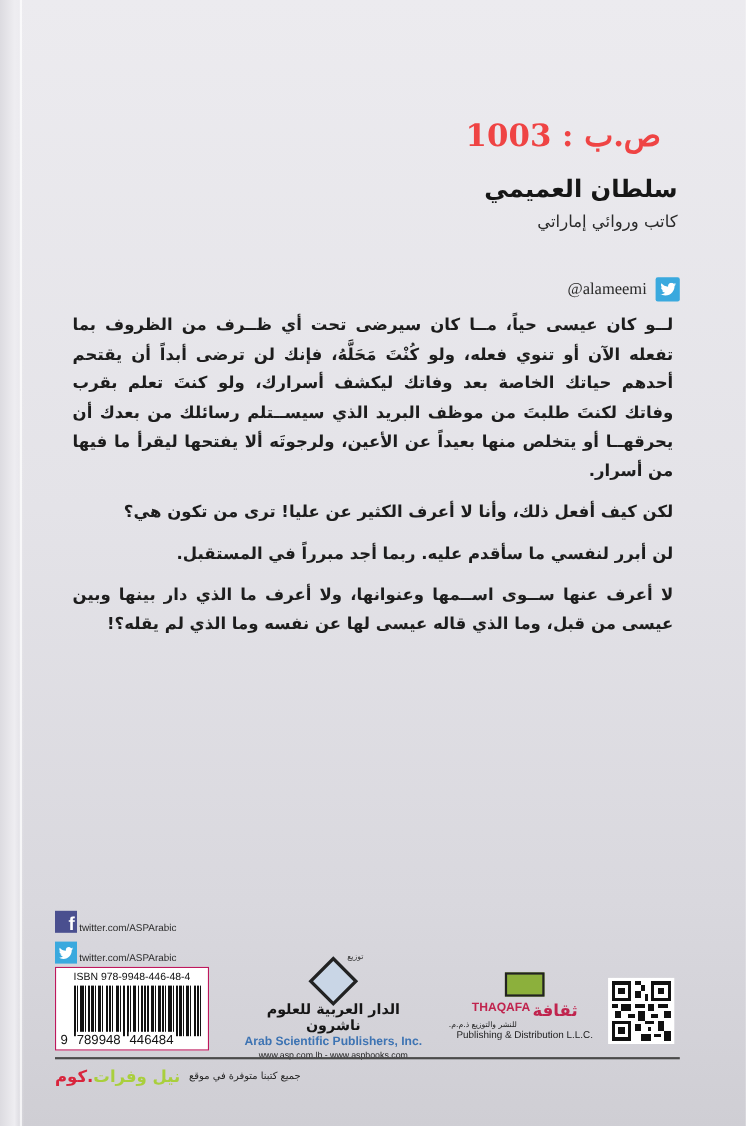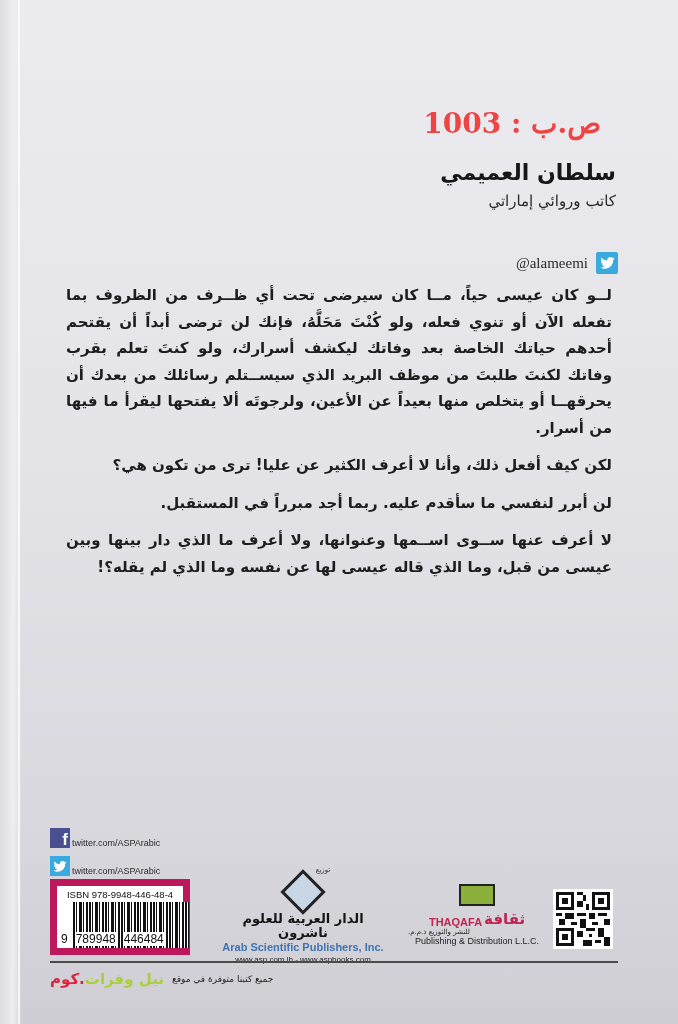--- a/index.html
+++ b/index.html
@@ -60,21 +60,21 @@
     display: flex; align-items: flex-end; justify-content: flex-end; padding-right: 2px; box-sizing: border-box;
     line-height: 1;
   }
   .tw-small {
     width: 20px; height: 20px; background: #3aa9de;
     display: flex; align-items: center; justify-content: center;
   }
   .social-text { font-family: "Liberation Sans", sans-serif; font-size: 9px; color: #2a2a2a; }
   .barcode-box {
     position: absolute; left: 50px; top: 879px; width: 140px; height: 76px;
-    background: #fff; border: 7px solid #be185d; box-sizing: border-box;
+    background: #fff; border: 1px solid #be185d; box-sizing: border-box;
   }
   .isbn-label {
     position: absolute; top: 3px; left: 0; right: 0; text-align: center;
     font-family: "Liberation Sans", sans-serif; font-size: 9.5px; color: #111;
   }
   .bars {
     position: absolute; left: 16px; top: 16px; width: 116px; height: 46px;
     background: repeating-linear-gradient(90deg,
       #111 0 2px, #fff 2px 3px, #111 3px 4px, #fff 4px 6px, #111 6px 9px, #fff 9px 10px,
       #111 10px 11px, #fff 11px 13px, #111 13px 15px, #fff 15px 16px);
@@ -96,21 +96,21 @@
   .asp-ar { font-size: 13px; font-weight: bold; color: #151515; direction: rtl; line-height: 1.1; }
   .asp-en { font-family: "Liberation Sans", sans-serif; font-size: 11px; font-weight: bold; color: #3e74b3; line-height: 1.1; }
   .asp-web { font-family: "Liberation Sans", sans-serif; font-size: 8px; color: #222; margin-top: 2px; }
   .thaqafa {
     position: absolute; left: 408px; top: 884px; width: 138px; text-align: center;
   }
   .thq-logo {
     width: 36px; height: 22px; margin: 0 auto 4px auto; background: #8cb03c;
     border: 2px solid #222; box-sizing: border-box; position: relative;
   }
-  .thq-name { display: flex; align-items: flex-end; justify-content: center; gap: 2px; }
+  .thq-name { display: flex; align-items: flex-start; justify-content: center; gap: 2px; }
   .thq-en { font-family: "Liberation Sans", sans-serif; font-weight: bold; font-size: 11px; color: #c0244e; }
   .thq-ar { font-size: 15px; font-weight: bold; color: #c0244e; direction: rtl; }
   .thq-sub-ar { font-size: 7px; color: #222; direction: rtl; text-align: left; padding-right: 4px; }
   .thq-sub-en { font-family: "Liberation Sans", sans-serif; font-size: 9px; color: #222; }
   .qr {
     position: absolute; left: 553px; top: 889px; width: 60px; height: 60px; background: #fff;
   }
   .qr svg { display: block; }
   .divider {
     position: absolute; left: 50px; right: 60px; top: 961px; height: 1.5px; background: #4a4a4a;

